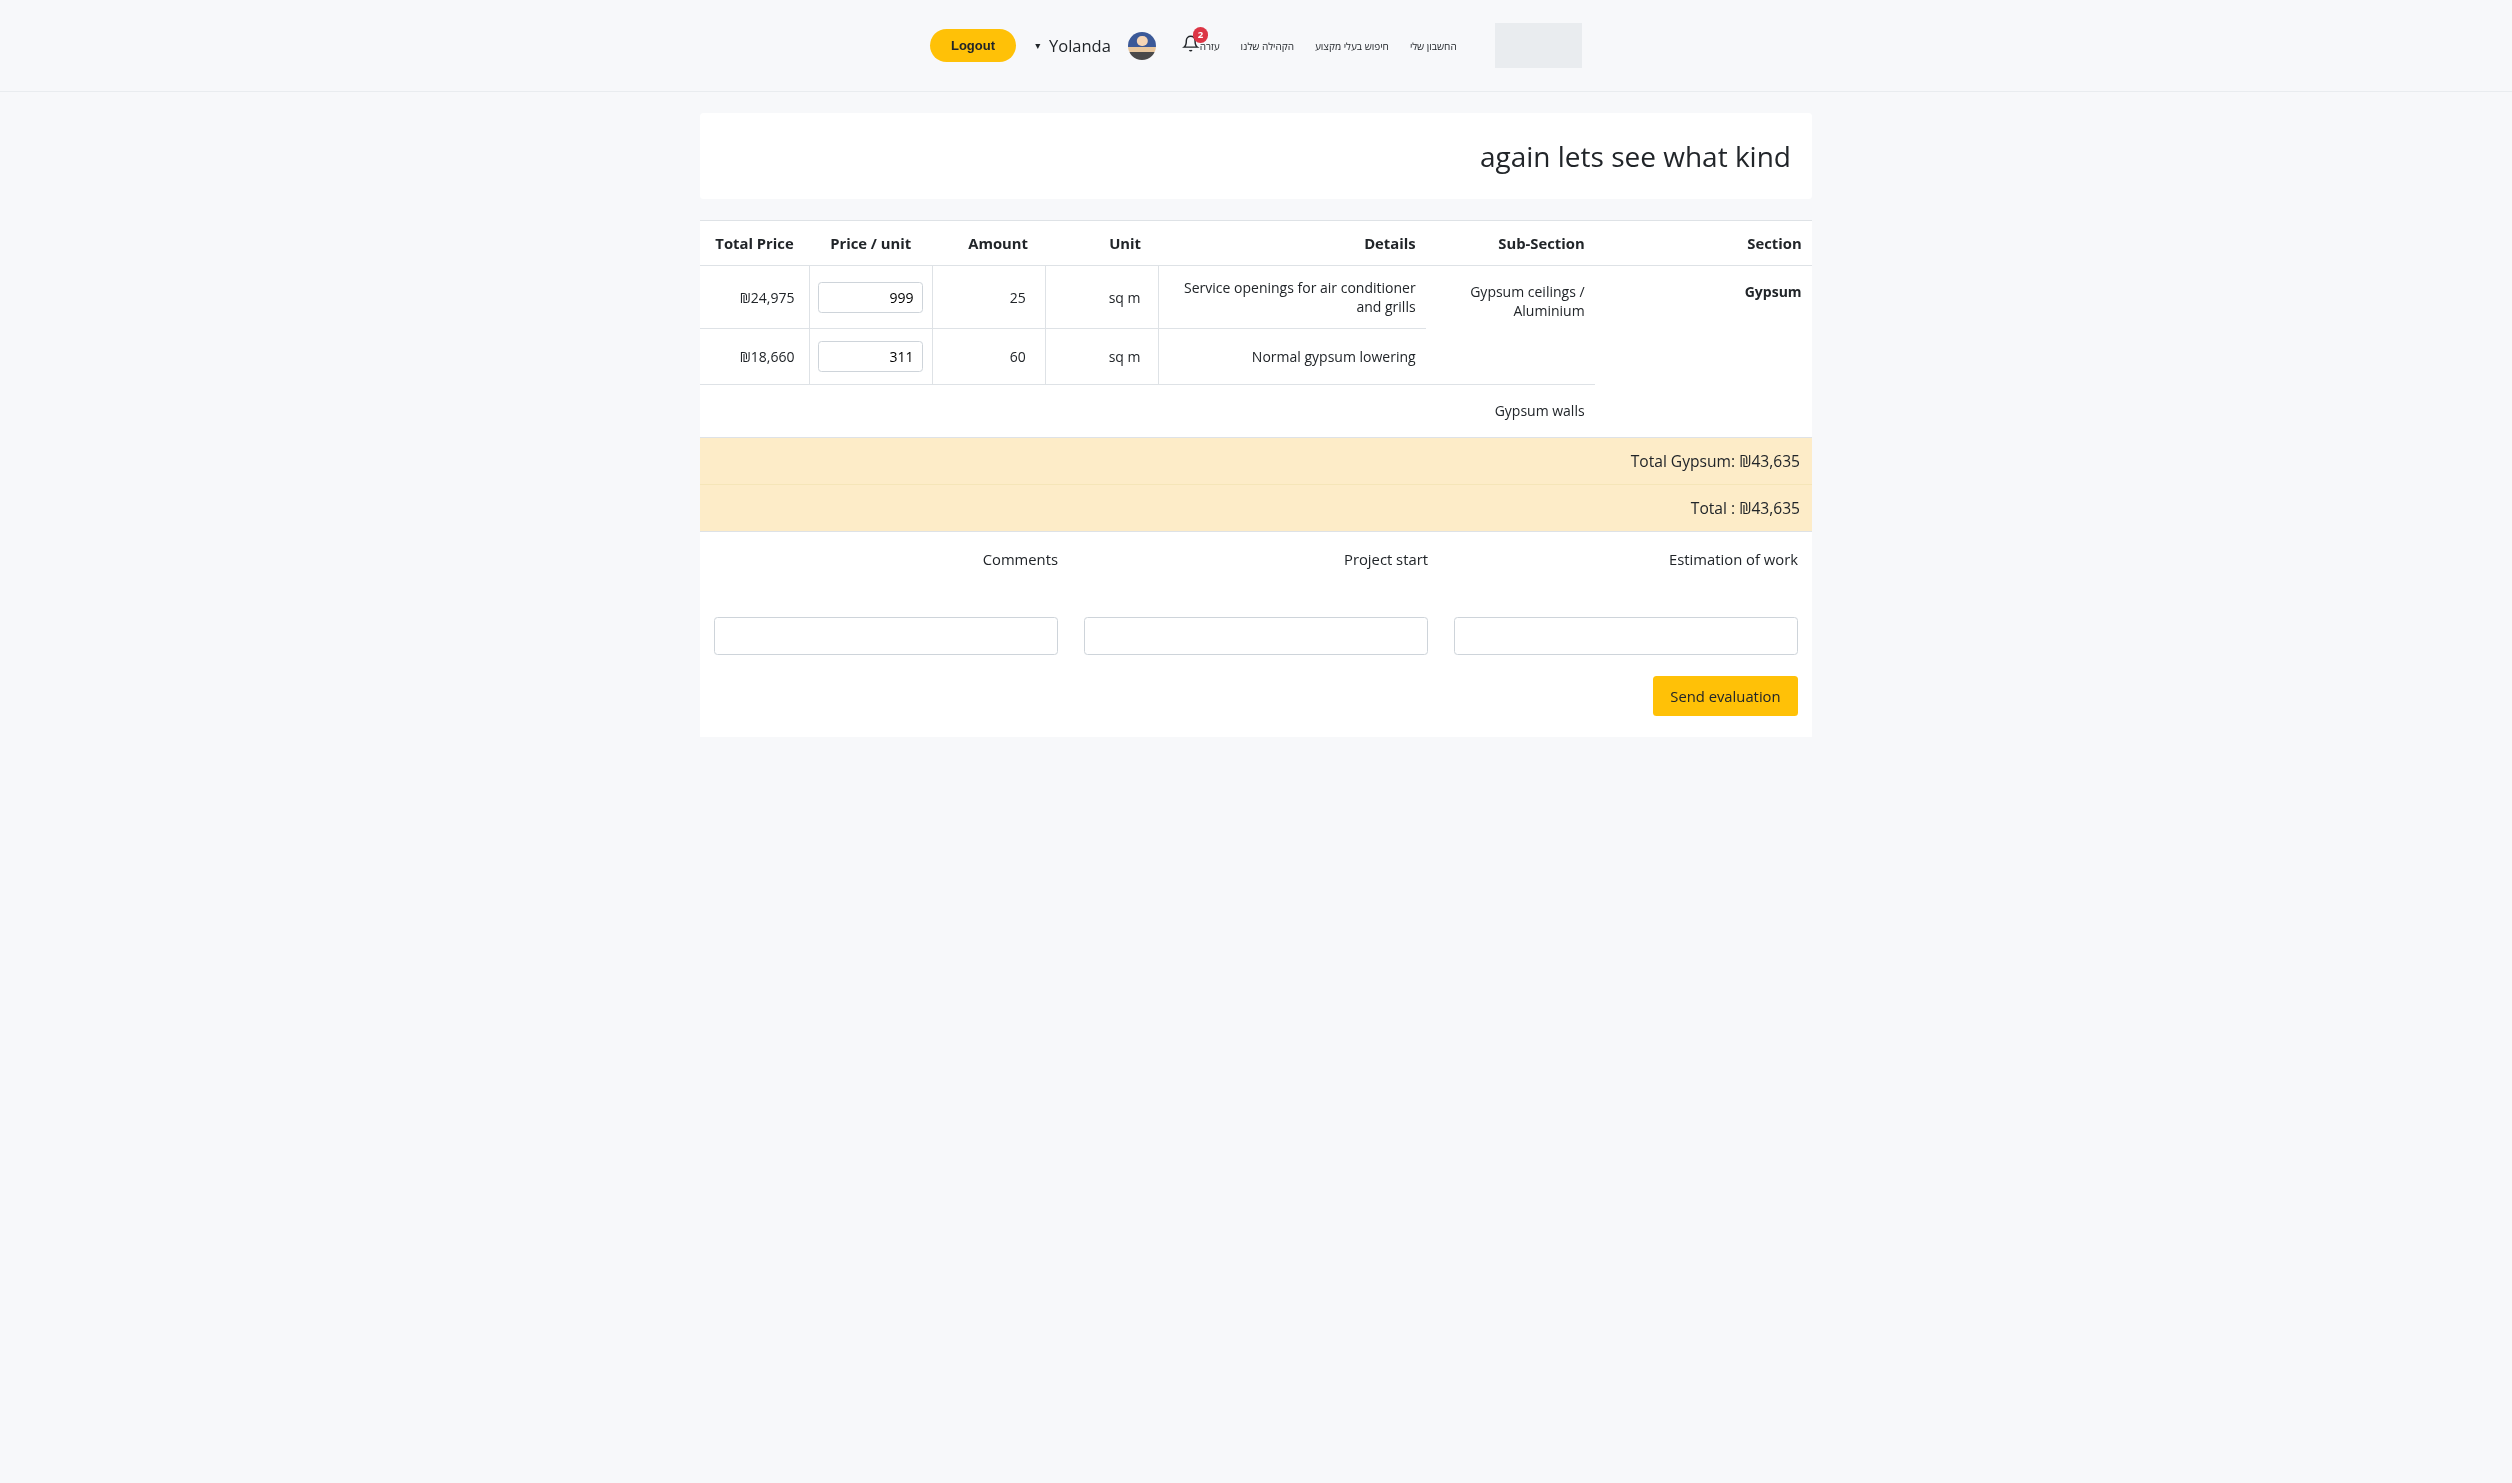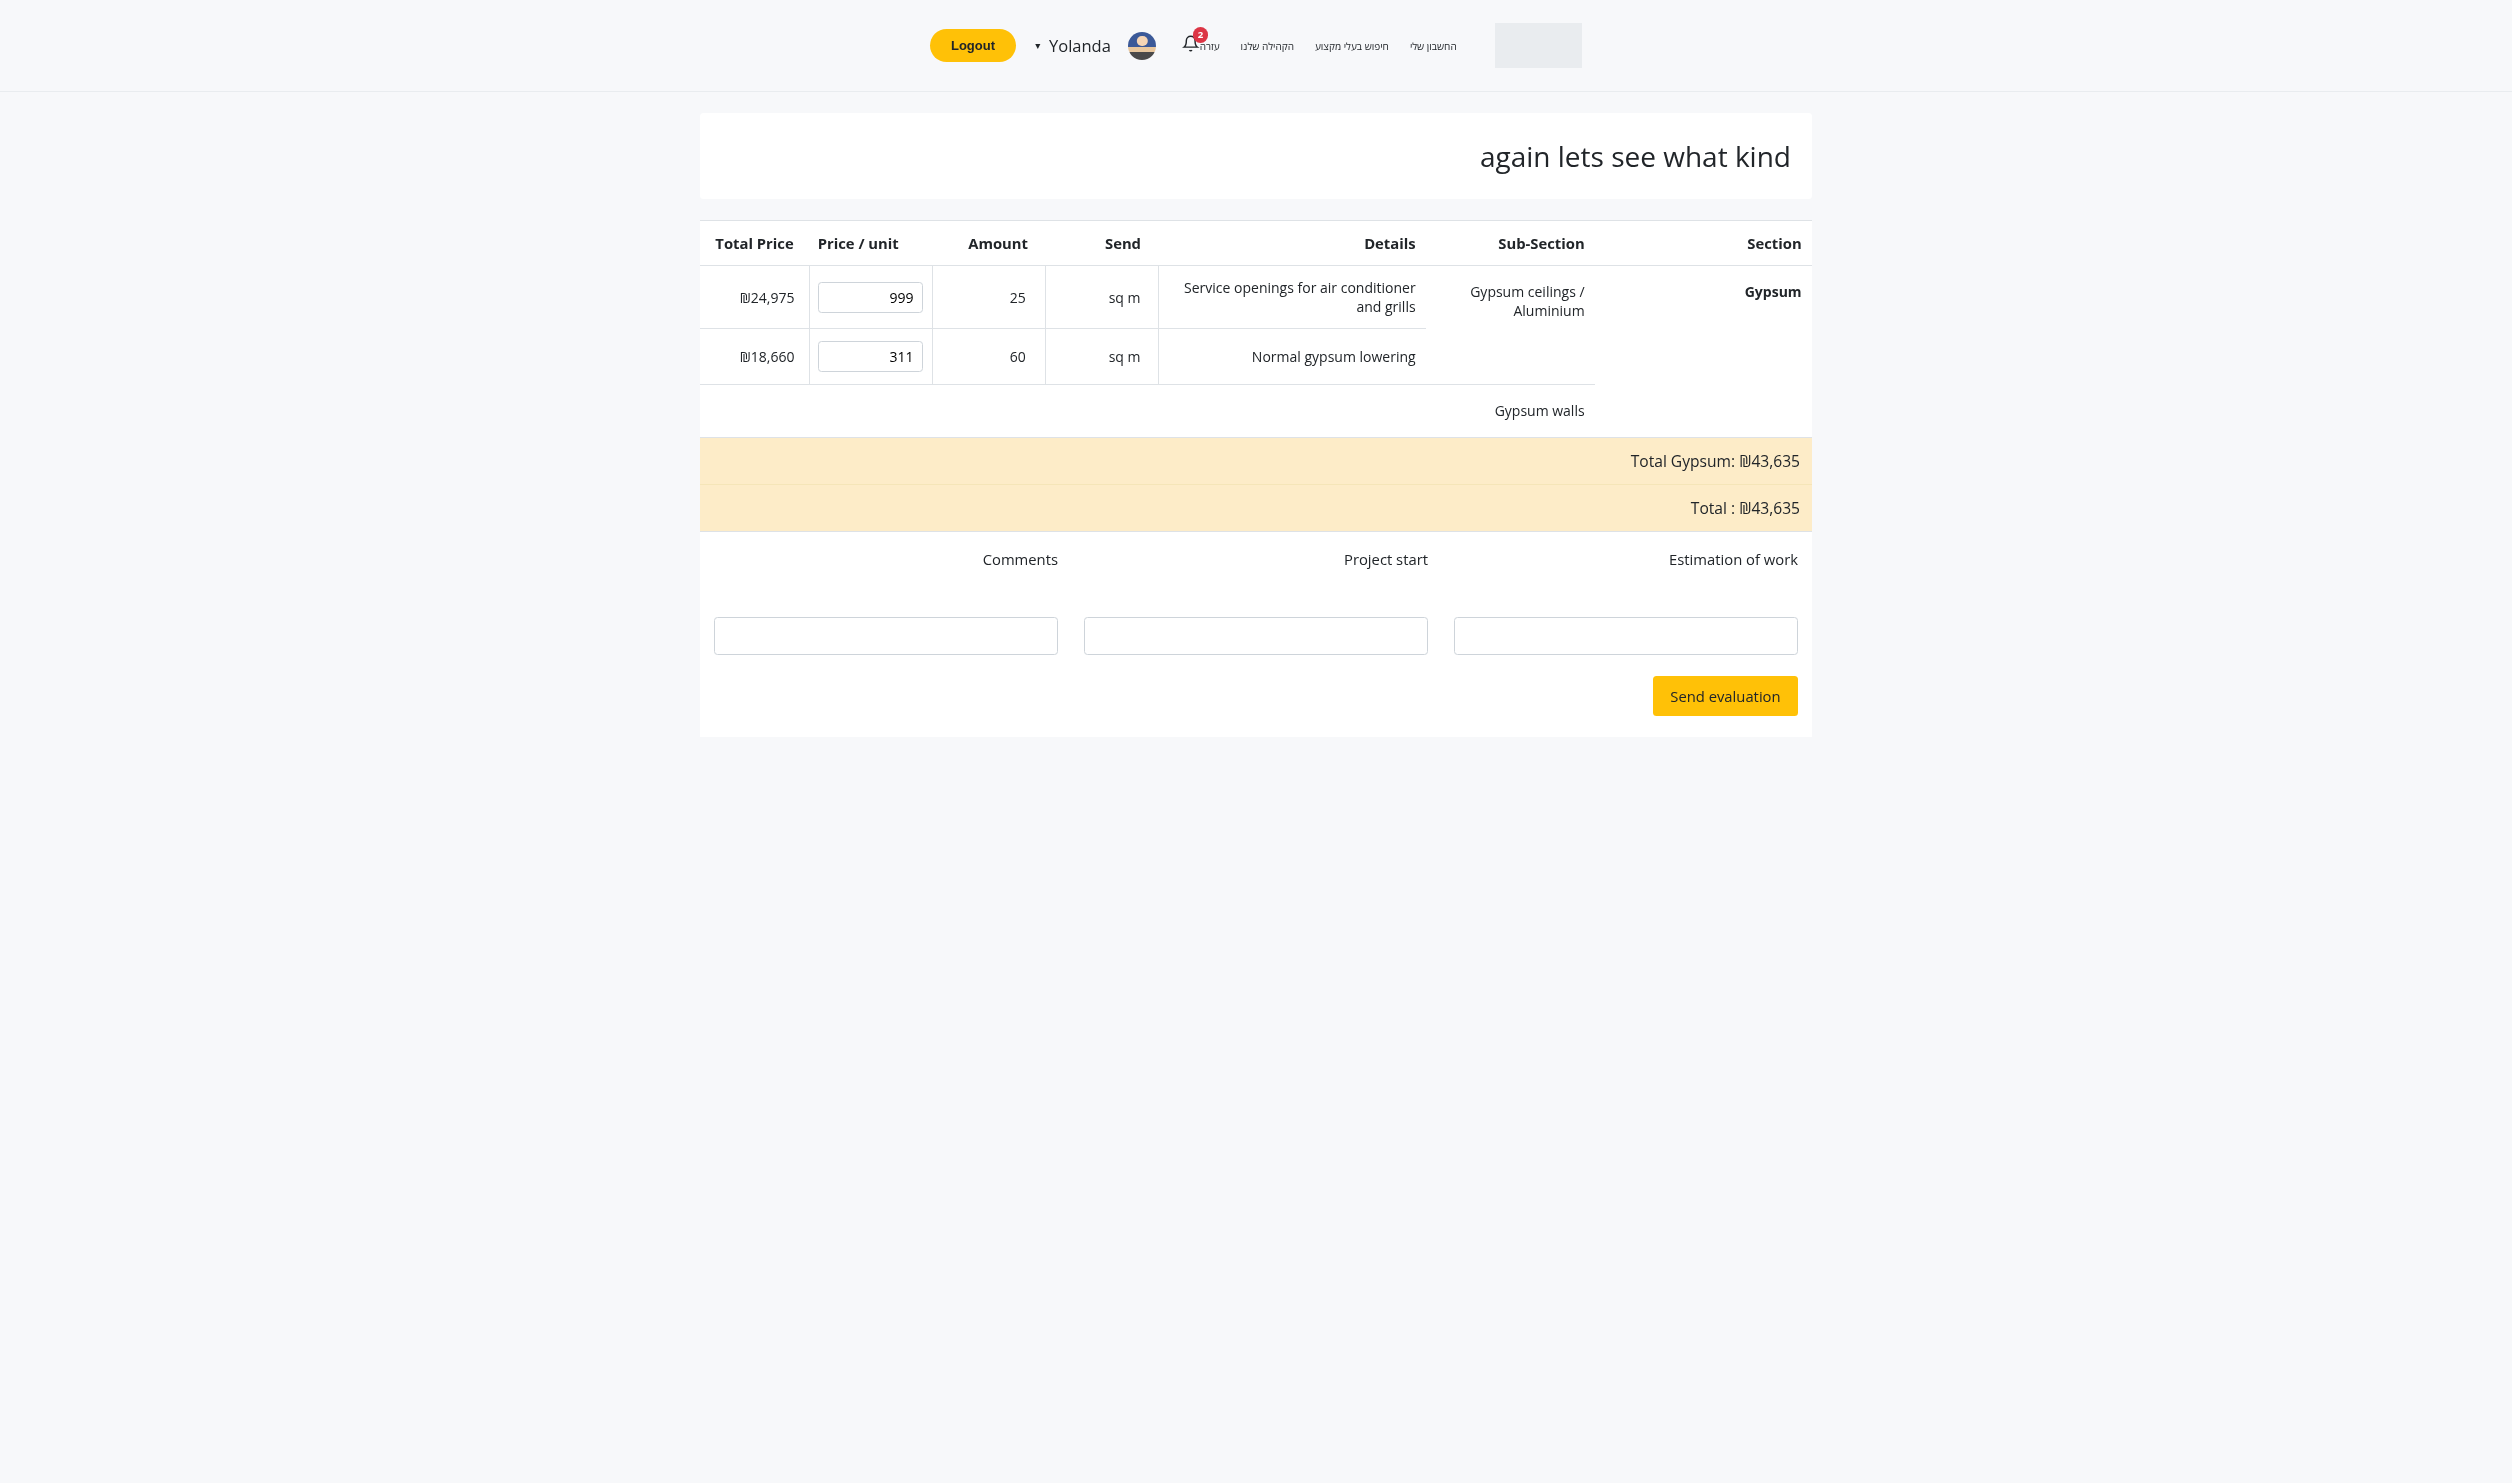--- a/index.html
+++ b/index.html
@@ -158,21 +158,21 @@
       text-align: right;
       padding: 12px 8.7px;
       font-weight: 700;
       font-size: 14.8px;
       border-bottom: 0.9px solid #dee2e6;
       border-top: 0.9px solid #dee2e6;
       color: #212529;
     }
     
     th.col-total-price { width: 109px; text-align: center; }
-    th.col-price-unit { width: 113px; text-align: left; }
+    th.col-price-unit { width: 113px; text-align: center; }
     th.col-amount { width: 113px; text-align: right; padding-right: 17.4px; }
     th.col-unit { width: 113px; text-align: right; padding-right: 17.4px; }
     th.col-details { text-align: right; padding-right: 10.4px; }
     th.col-subsection { width: 169px; text-align: right; padding-right: 10.4px; }
     th.col-section { width: 217px; text-align: right; padding-right: 10.4px; }
     
     td {
       padding: 12px 8.7px;
       border-bottom: 0.9px solid #dee2e6;
       font-size: 14px;
@@ -306,21 +306,21 @@
     <h1 class="page-title">again lets see what kind</h1>
   </div>
 
   <div class="table-wrapper">
     <table>
       <thead>
         <tr>
           <th class="col-total-price">Total Price</th>
           <th class="col-price-unit">Price / unit</th>
           <th class="col-amount">Amount</th>
-          <th class="col-unit">Send</th>
+          <th class="col-unit">Unit</th>
           <th class="col-details">Details</th>
           <th class="col-subsection">Sub-Section</th>
           <th class="col-section">Section</th>
         </tr>
       </thead>
       <tbody>
         <tr>
           <td class="total-price-cell cell-separator">₪24,975</td>
           <td class="price-unit-cell cell-separator">
             <input type="text" class="price-input" value="999" style="">

